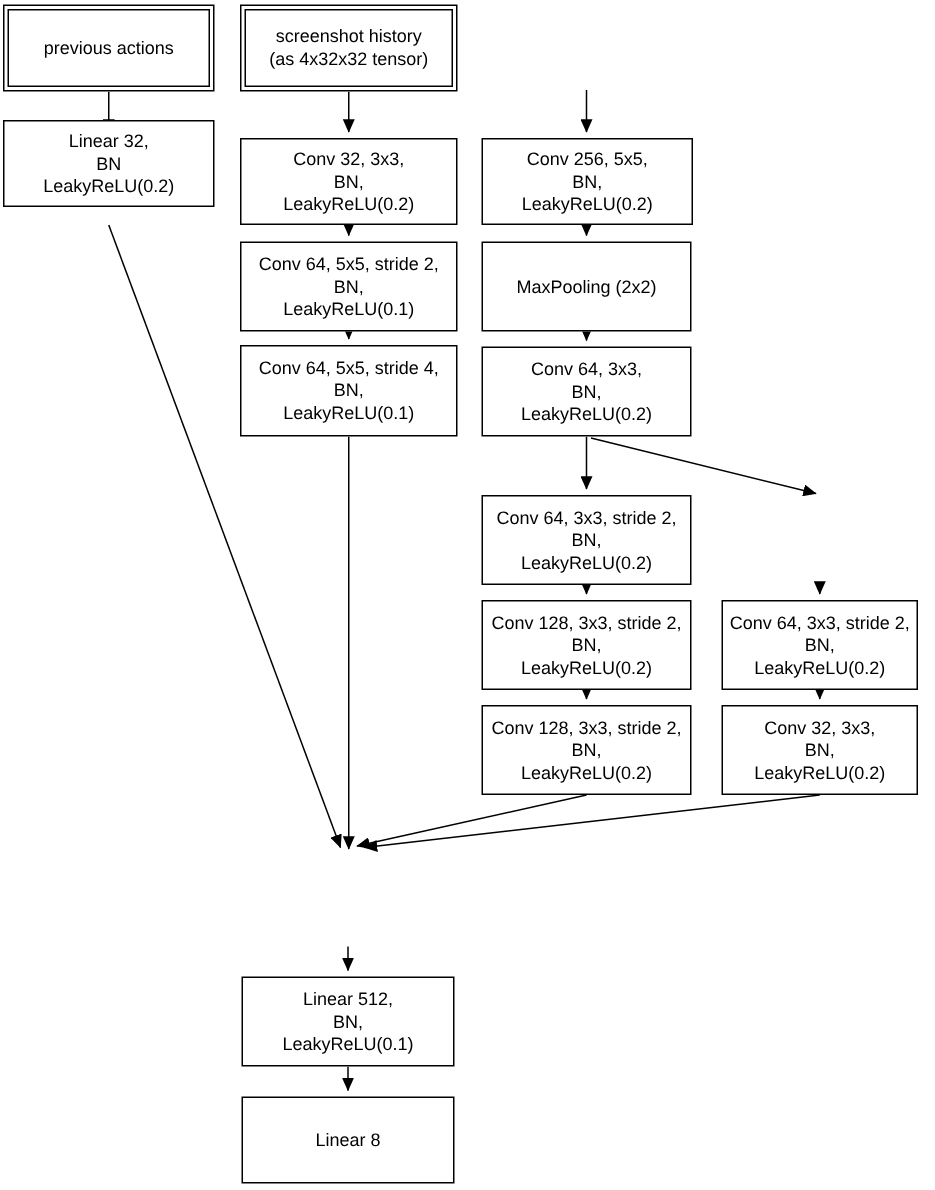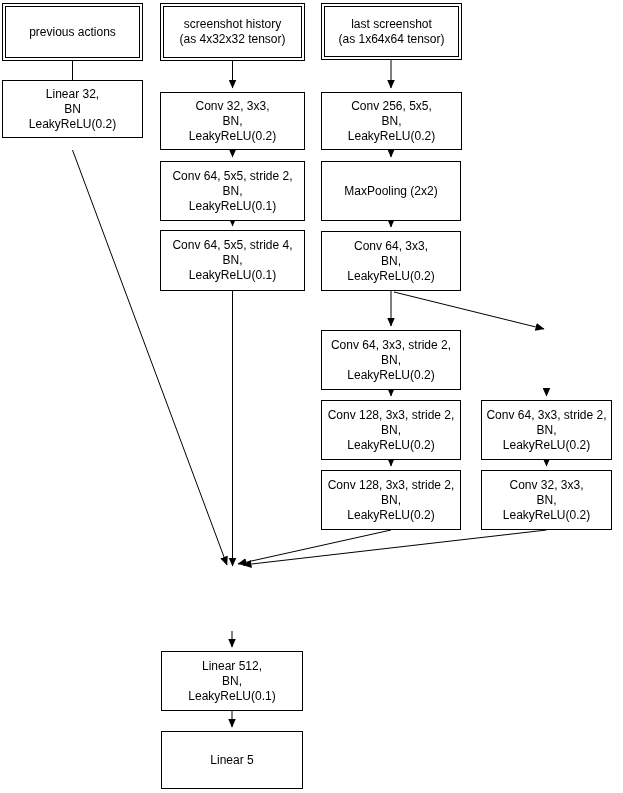--- a/index.html
+++ b/index.html
@@ -71,24 +71,20 @@
     <line x1="232" y1="711" x2="232" y2="727" marker-end="url(#arrow)"></line>
   </svg>
 
   <div class="node double" style="left:2px;top:3px;width:141px;height:58px">
     <span class="lbl">previous actions</span>
   </div>
   <div class="node double" style="left:160px;top:3px;width:145px;height:58px">
     <span class="lbl">screenshot history
 (as 4x32x32 tensor)</span>
   </div>
-  <div class="node double" style="left:321px;top:3px;width:141px;height:57px">
-    <span class="lbl">last screenshot
-(as 1x64x64 tensor)</span>
-  </div>
 
   <div class="node" style="left:2px;top:80px;width:141px;height:58px">
     <span class="lbl">Linear 32,
 BN
 LeakyReLU(0.2)</span>
   </div>
   <div class="node" style="left:160px;top:92px;width:145px;height:58px">
     <span class="lbl">Conv 32, 3x3,
 BN,
 LeakyReLU(0.2)</span>
@@ -146,16 +142,16 @@
 BN,
 LeakyReLU(0.2)</span>
   </div>
 
   <div class="node" style="left:161px;top:651px;width:142px;height:60px">
     <span class="lbl">Linear 512,
 BN,
 LeakyReLU(0.1)</span>
   </div>
   <div class="node" style="left:161px;top:731px;width:142px;height:58px">
-    <span class="lbl">Linear 5</span>
+    <span class="lbl">Linear 8</span>
   </div>
 
 </div>
 
 </body></html>

